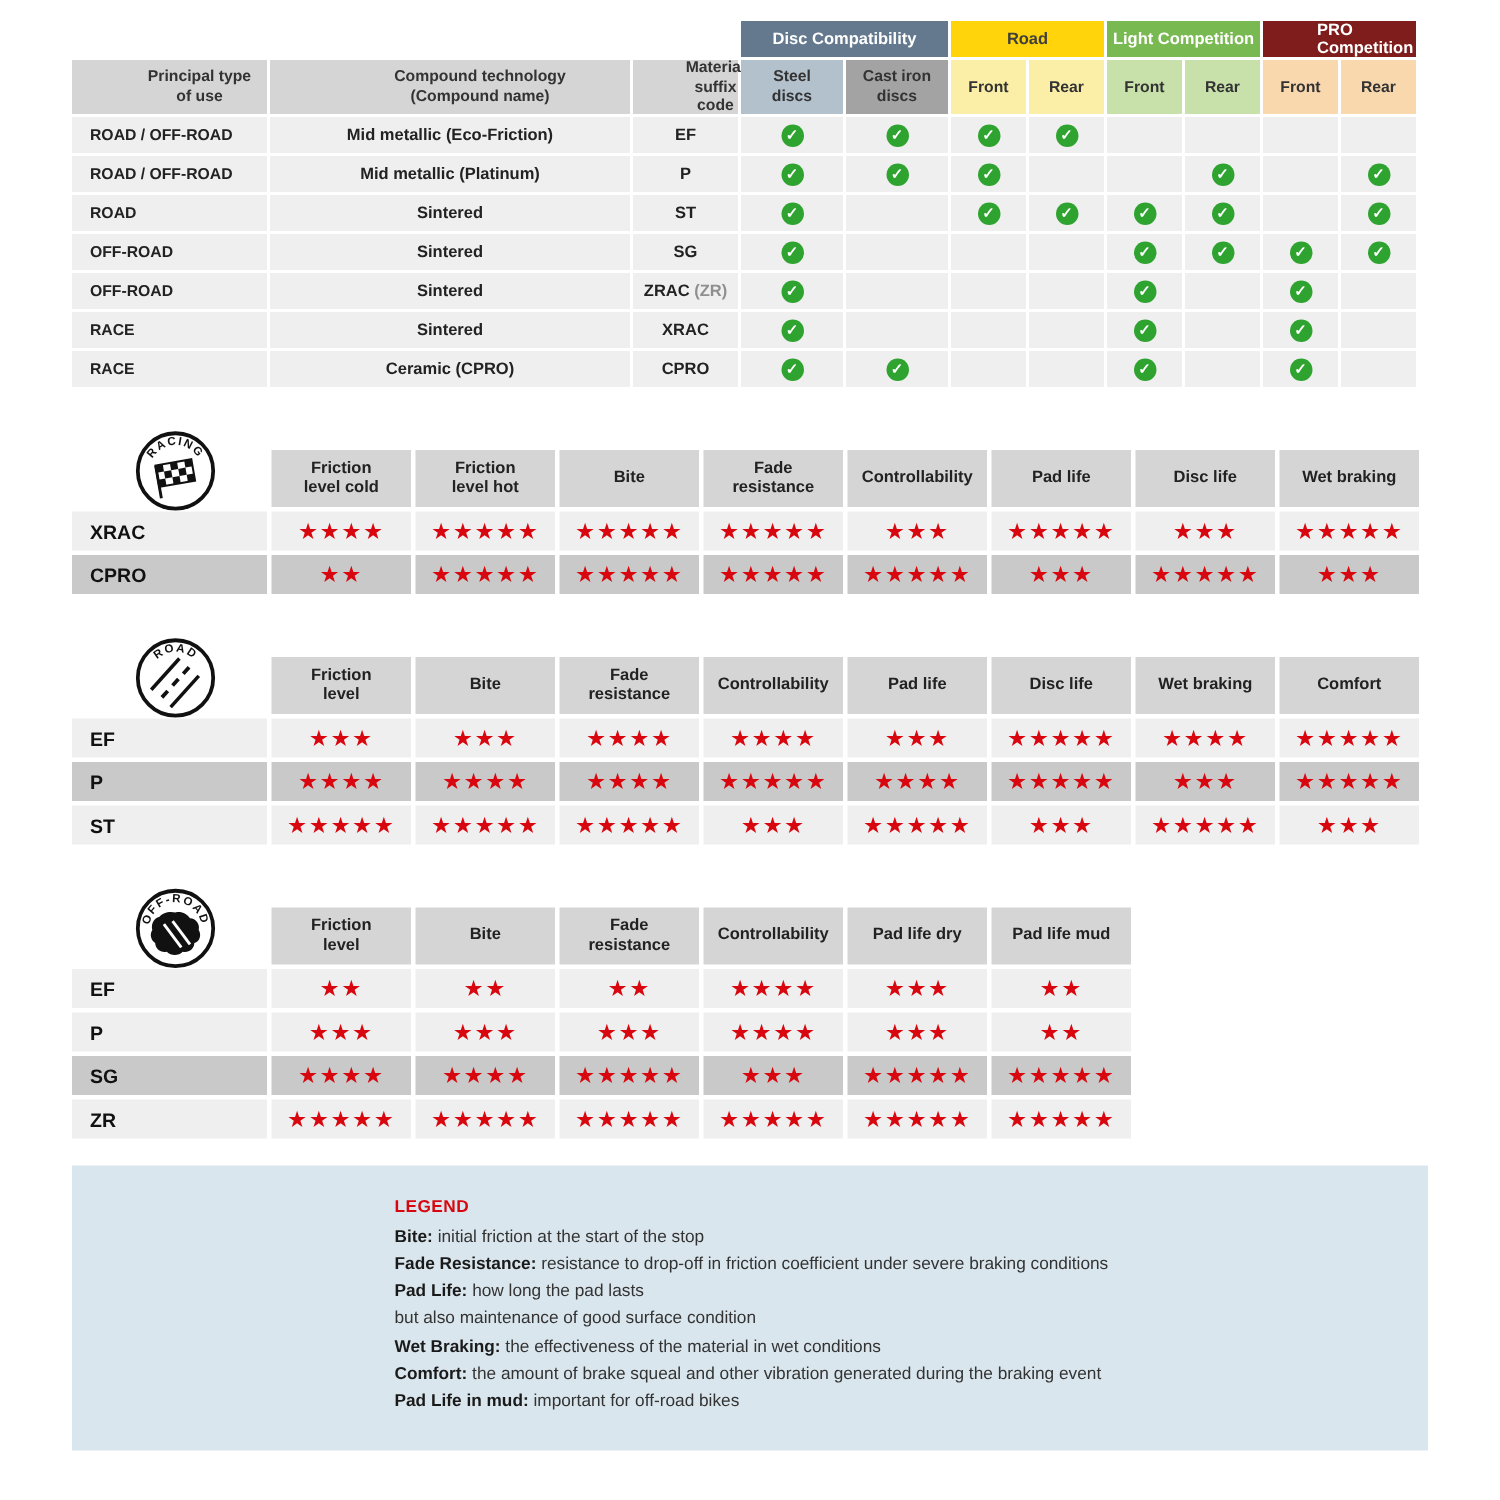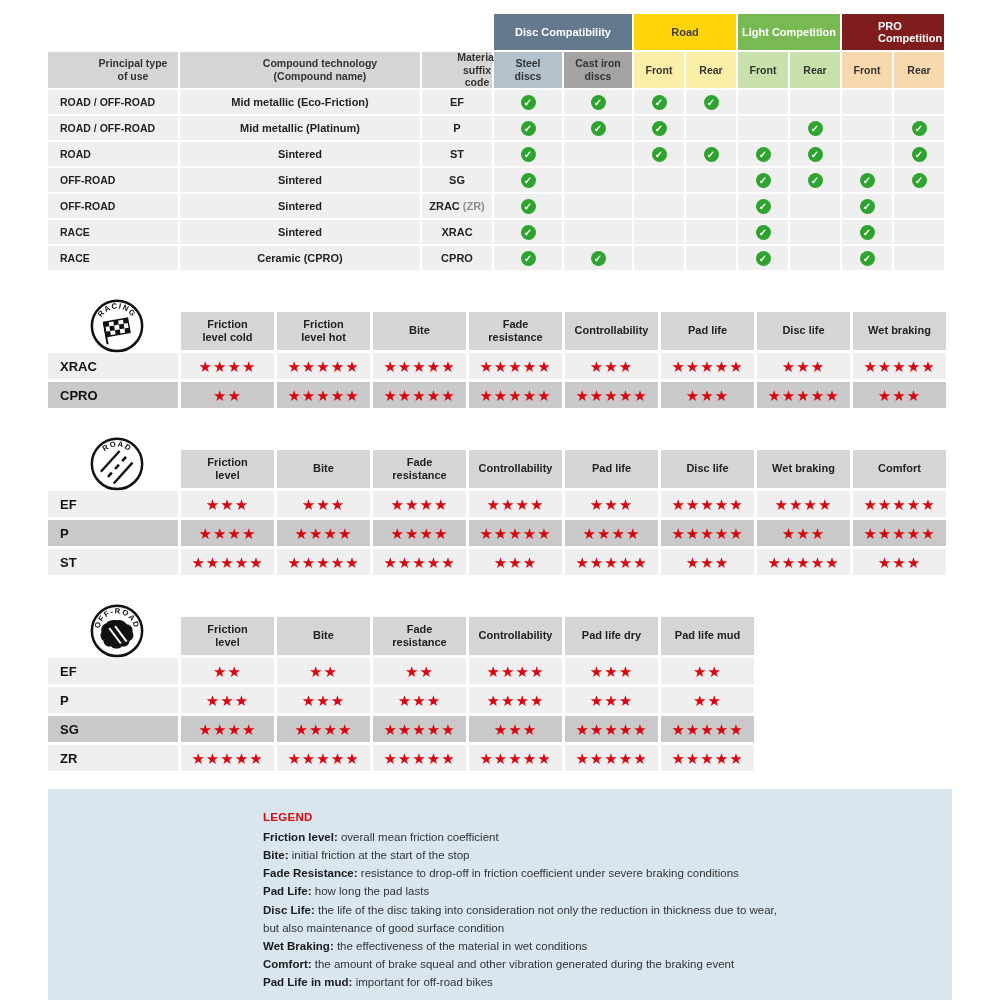--- a/index.html
+++ b/index.html
@@ -3,21 +3,21 @@
 <meta charset="utf-8">
 <style>
   * { margin:0; padding:0; box-sizing:border-box; }
   html,body { background:#ffffff; }
   body { width:1000px; min-height:1000px; font-family:"Liberation Sans", sans-serif; }
   .page { padding:14px 48px 10px 48px; }
 
   
   .compat-grid { display:grid; grid-template-columns:130px 240px 70px 68px 68px repeat(6,50px); gap:2px; }
   .spacer { height:20px; background:transparent; }
-  .ghdr { height:36px; display:flex; align-items:center; justify-content:center;
+  .ghdr { height:24px; display:flex; align-items:center; justify-content:center;
           font-size:11px; font-weight:bold; }
   .subhdr { height:36px; display:flex; align-items:center; justify-content:center; text-align:center;
             font-size:10.5px; font-weight:bold; color:#333; white-space:pre-line; line-height:1.2; }
   .subhdr.gray { background:var(--header-gray,#d5d5d5);padding-left:40px; }
   .dcell { height:24px; background:var(--row-light,#efefef); display:flex; align-items:center;
            justify-content:center; font-size:11px; font-weight:bold; color:#222; }
   .dcell.use { justify-content:flex-start; padding-left:12px; font-size:10.5px; }
   .code-note { color:#8f8f8f; margin-left:3px; }
   .chk { width:15px; height:15px; border-radius:50%; background:var(--check,#2ea32f); color:#fff;
          font-size:10px; font-weight:bold; display:flex; align-items:center; justify-content:center; }
@@ -495,25 +495,23 @@
         </div>
         <div class="rcell">
           <span class="stars">★★★★★</span>
         </div>
       </div>
   </div>
 
   <div class="legend">
     <div class="legend-title">LEGEND</div>
     <div>
-        <div class="legend-line"><b>Friction level:</b> overall mean friction coefficient</div>
         <div class="legend-line"><b>Bite:</b> initial friction at the start of the stop</div>
         <div class="legend-line"><b>Fade Resistance:</b> resistance to drop-off in friction coefficient under severe braking conditions</div>
         <div class="legend-line"><b>Pad Life:</b> how long the pad lasts</div>
-        <div class="legend-line"><b>Disc Life:</b> the life of the disc taking into consideration not only the reduction in thickness due to wear,</div>
         <div class="legend-line">but also maintenance of good surface condition</div>
         <div class="legend-line"><b>Wet Braking:</b> the effectiveness of the material in wet conditions</div>
         <div class="legend-line"><b>Comfort:</b> the amount of brake squeal and other vibration generated during the braking event</div>
         <div class="legend-line"><b>Pad Life in mud:</b> important for off-road bikes</div>
       </div>
   </div>
 
 </div>
 
 </body></html>

